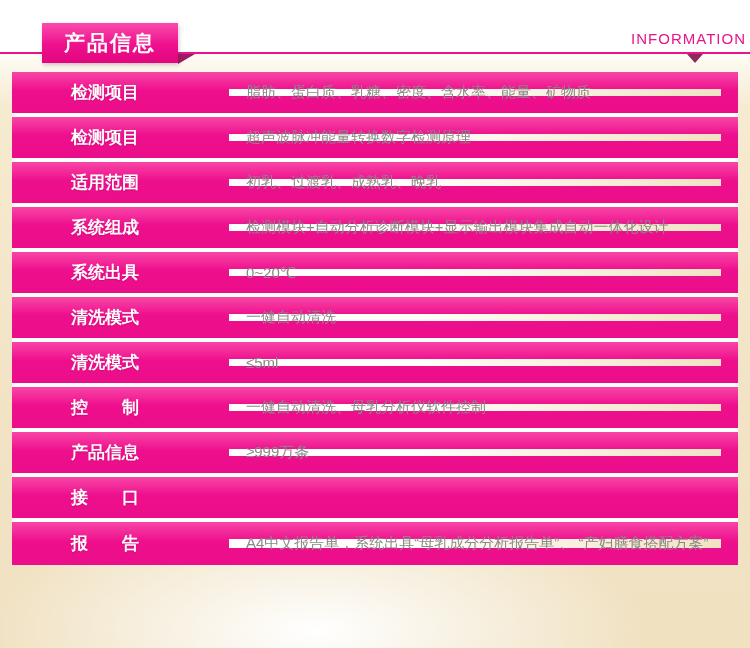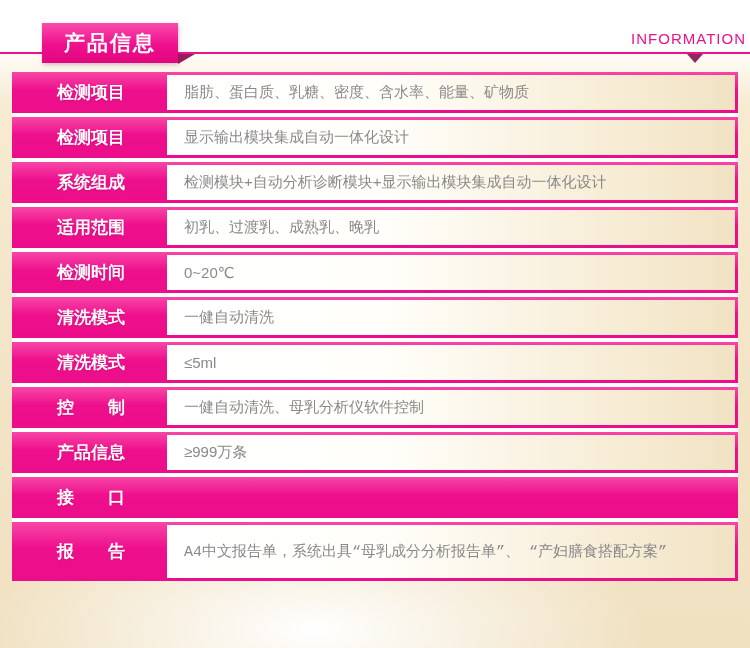--- a/index.html
+++ b/index.html
@@ -42,24 +42,25 @@
     border-left:8px solid transparent; border-right:8px solid transparent;
     border-top:9px solid #8e2a5e; z-index:2;
   }
   
   .spec-table {
     position:absolute; left:12px; top:72px; width:726px;
     display:flex; flex-direction:column; gap:4px;
     background:#ffffff; z-index:2;
   }
   .spec-row {
-    display:flex; height:41px; box-sizing:border-box; padding:3px;
+    display:flex; height:41px; box-sizing:border-box; padding:17px;
     background:linear-gradient(180deg, #f846a6 0%, #ee0f8d 45%, #eb0d89 100%);
+    gap:48px;
   }
-  .spec-row:last-child { height:59px;font-family:Liberation Mono, monospace; }
+  .spec-row:last-child { height:43px; }
   .spec-label {
     flex:0 0 152px; width:152px;
     display:flex; align-items:center; justify-content:center;
     color:#ffffff; font-size:17px; font-weight:bold;
     text-shadow:0 1px 1px rgba(170,10,90,.45);
     white-space:pre;
   }
   .spec-value {
     flex:1; box-sizing:border-box;
     border-left:2px solid #ffffff;
@@ -84,35 +85,35 @@
 <div class="down-triangle"></div>
 
 <div class="spec-table" id="spec-table">
   <div class="spec-row">
     <div class="spec-label">检测项目</div>
     <div class="spec-value">脂肪、蛋白质、乳糖、密度、含水率、能量、矿物质</div>
   </div>
 
   <div class="spec-row">
     <div class="spec-label">检测项目</div>
-    <div class="spec-value">显示输出模块集成自动一体化设计</div>
+    <div class="spec-value">超声波脉冲能量转换数字检测原理</div>
+  </div>
+
+  <div class="spec-row">
+    <div class="spec-label">适用范围</div>
+    <div class="spec-value">初乳、过渡乳、成熟乳、晚乳</div>
   </div>
 
   <div class="spec-row">
     <div class="spec-label">系统组成</div>
     <div class="spec-value">检测模块+自动分析诊断模块+显示输出模块集成自动一体化设计</div>
   </div>
 
   <div class="spec-row">
-    <div class="spec-label">适用范围</div>
-    <div class="spec-value">初乳、过渡乳、成熟乳、晚乳</div>
-  </div>
-
-  <div class="spec-row">
-    <div class="spec-label">检测时间</div>
+    <div class="spec-label">系统出具</div>
     <div class="spec-value">0~20℃</div>
   </div>
 
 
   <div class="spec-row">
     <div class="spec-label">清洗模式</div>
     <div class="spec-value">一健自动清洗</div>
   </div>
 
   <div class="spec-row">

